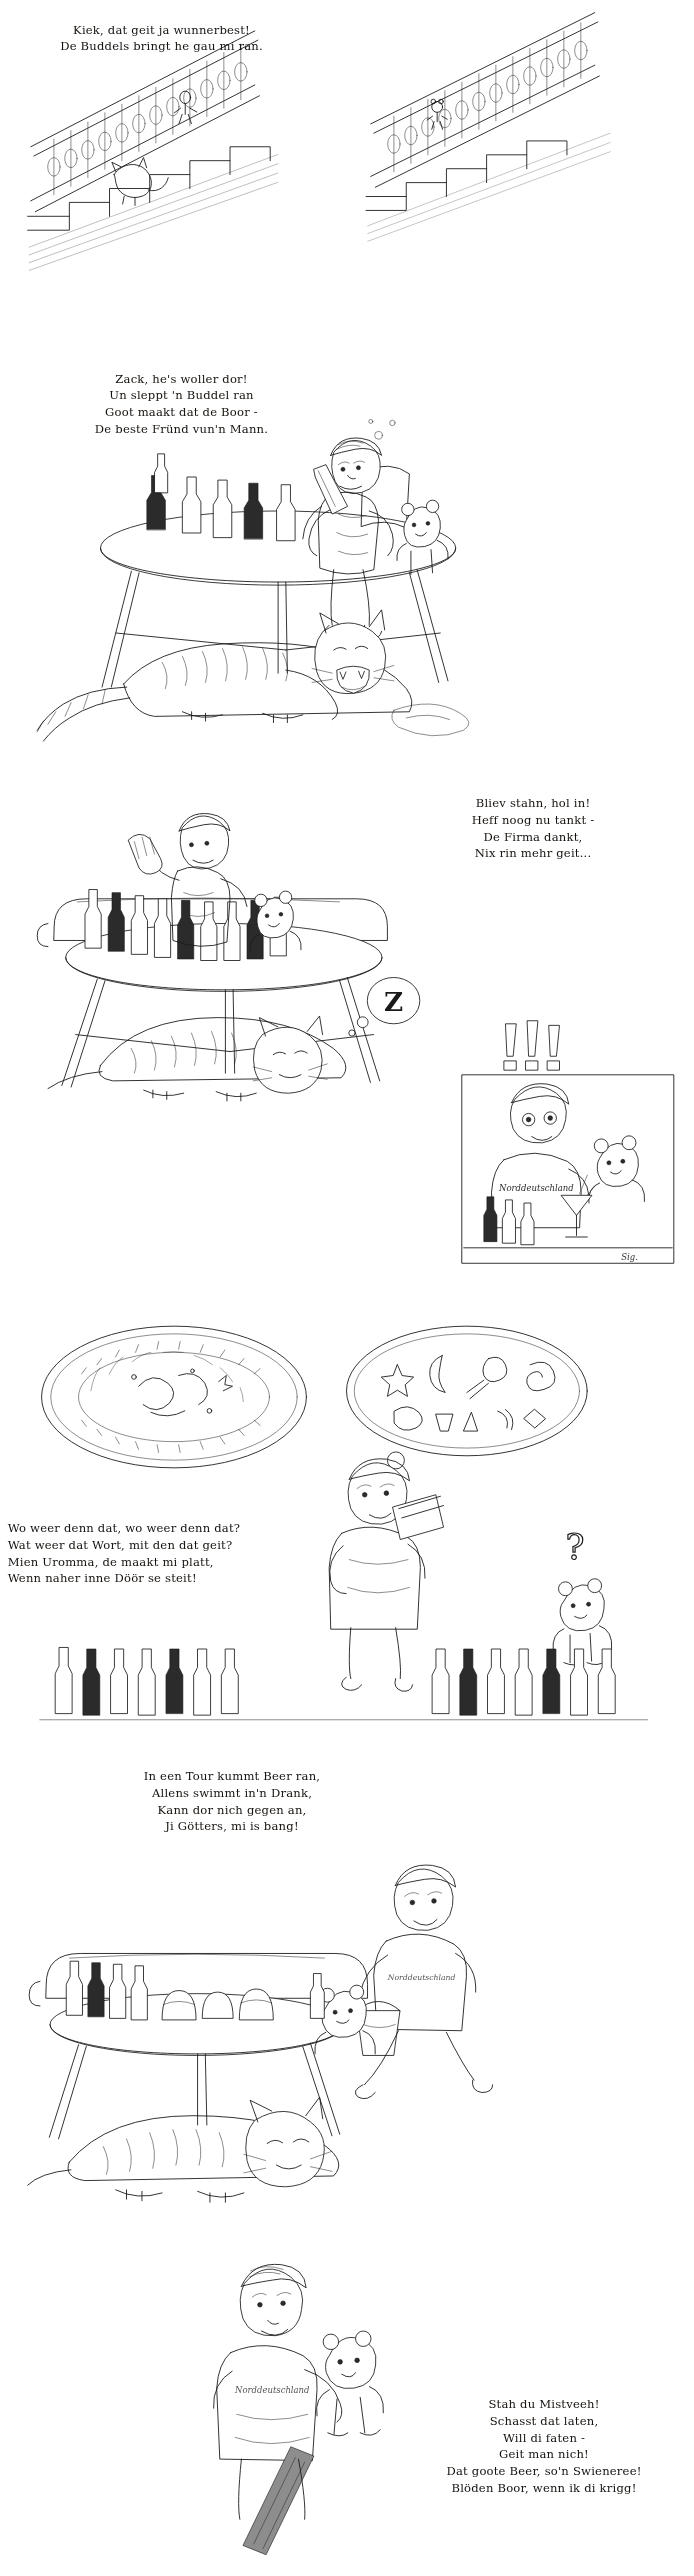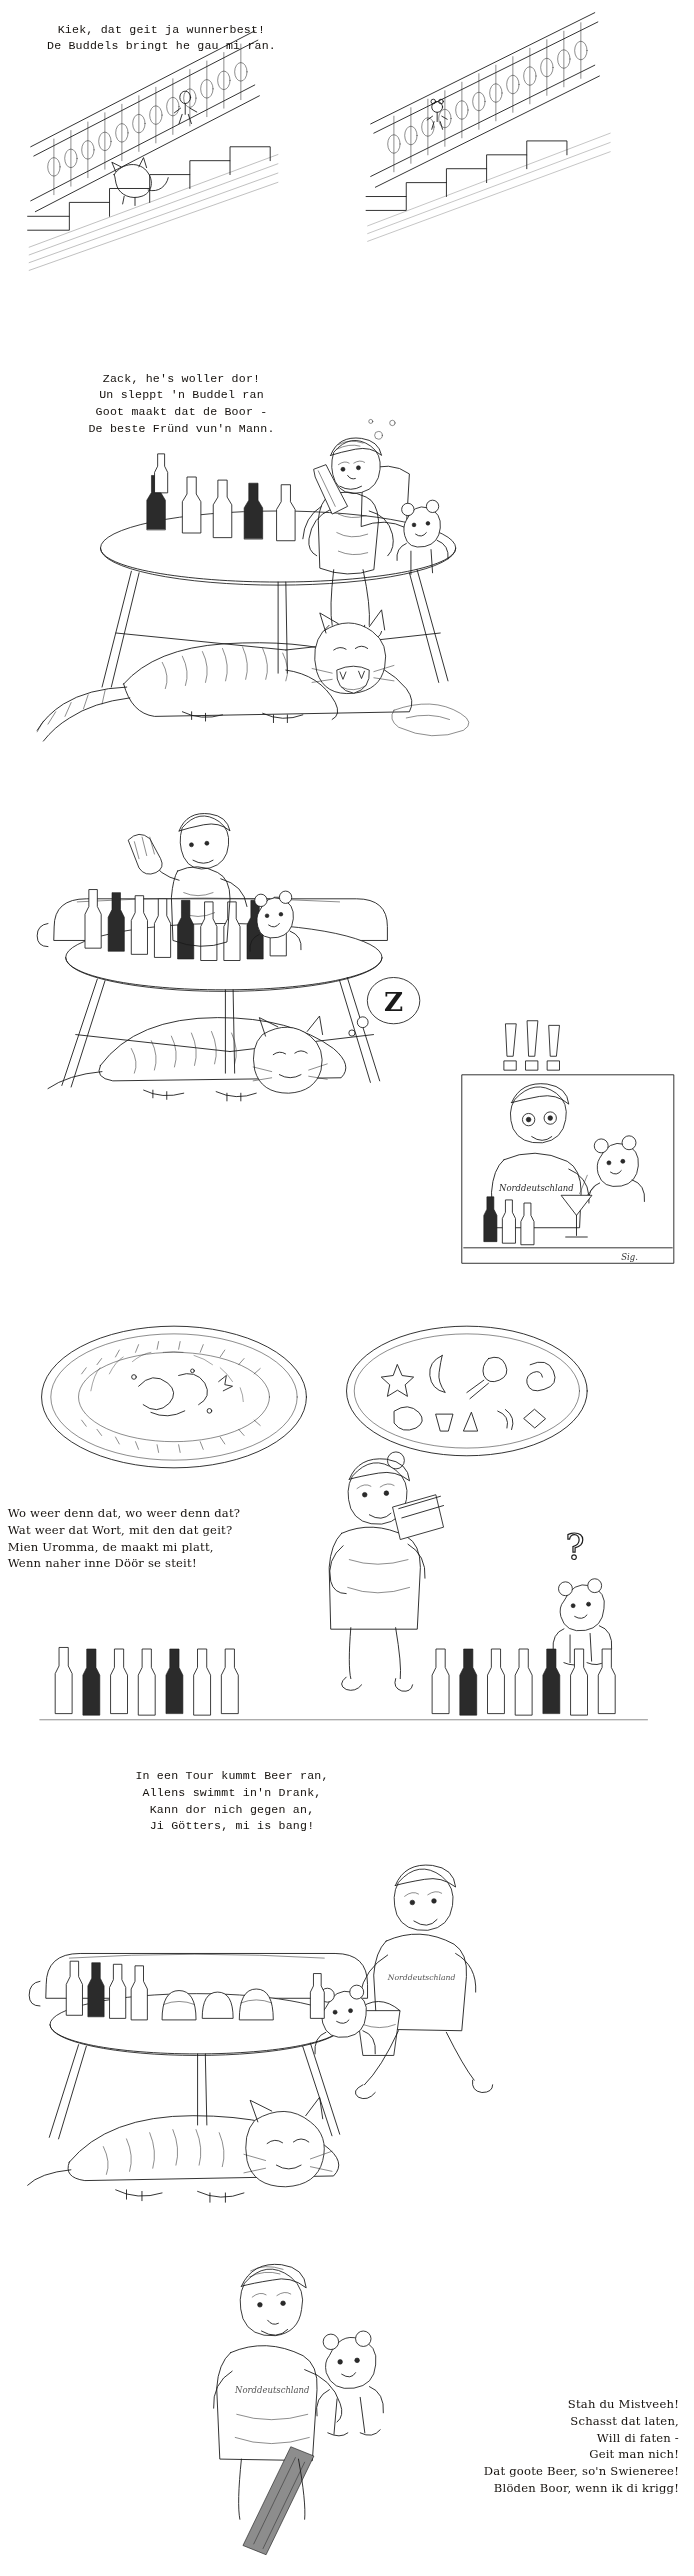--- a/index.html
+++ b/index.html
@@ -29,23 +29,23 @@
   }
   .caption {
     position: absolute;
     font-family: "DejaVu Serif", serif;
     font-size: 11.6px;
     line-height: 1.45;
     color: #15110d;
     white-space: pre-line;
     letter-spacing: 0.2px;
   }
-  .caption.center { text-align: center; font-family: Liberation Mono, monospace; }
-  .caption.right  { text-align: right; }
-  .caption.left   { text-align: left; }
+  .caption.center { text-align: center; }
+  .caption.right  { text-align: center; }
+  .caption.left   { text-align: left; margin-top: 15px; }
 
   
   .art {
     position: absolute;
     overflow: visible;
   }
   .art svg { display: block; overflow: visible; }
   .ink {
     fill: none;
     stroke: #1a1a1a;
@@ -399,20 +399,24 @@
 
         <g>
           <ellipse class="ink-fill-white" cx="470" cy="286" rx="34" ry="30"></ellipse>
           <circle class="ink-fill-white" cx="430" cy="314" r="7"></circle>
           <circle class="ink-fill-white" cx="416" cy="328" r="4"></circle>
           <text x="470" y="300" text-anchor="middle" font-family="DejaVu Serif, serif" font-size="34" font-weight="bold" fill="#1a1a1a">Z</text>
         </g>
       </svg>
     </div>
 
+    <div class="caption center" style="left:417px; top:23px; width:232px;">Bliev stahn, hol in!
+Heff noog nu tankt -
+De Firma dankt,
+Nix rin mehr geit...</div>
 
     <div class="art" style="left:456px; top:247px; width:224px; height:263px;">
       <svg width="224" height="263" viewBox="0 0 290 340">
 
         <rect class="ink" x="8" y="72" width="274" height="244" fill="#ffffff"></rect>
 
         <g>
           <path class="ink-fill-white" d="M64 6 l14 0 l-4 42 l-8 0z"></path>
           <path class="ink-fill-white" d="M62 54 l16 0 l0 12 l-16 0z"></path>
           <path class="ink-fill-white" d="M92 2 l14 0 l-4 46 l-8 0z"></path>

